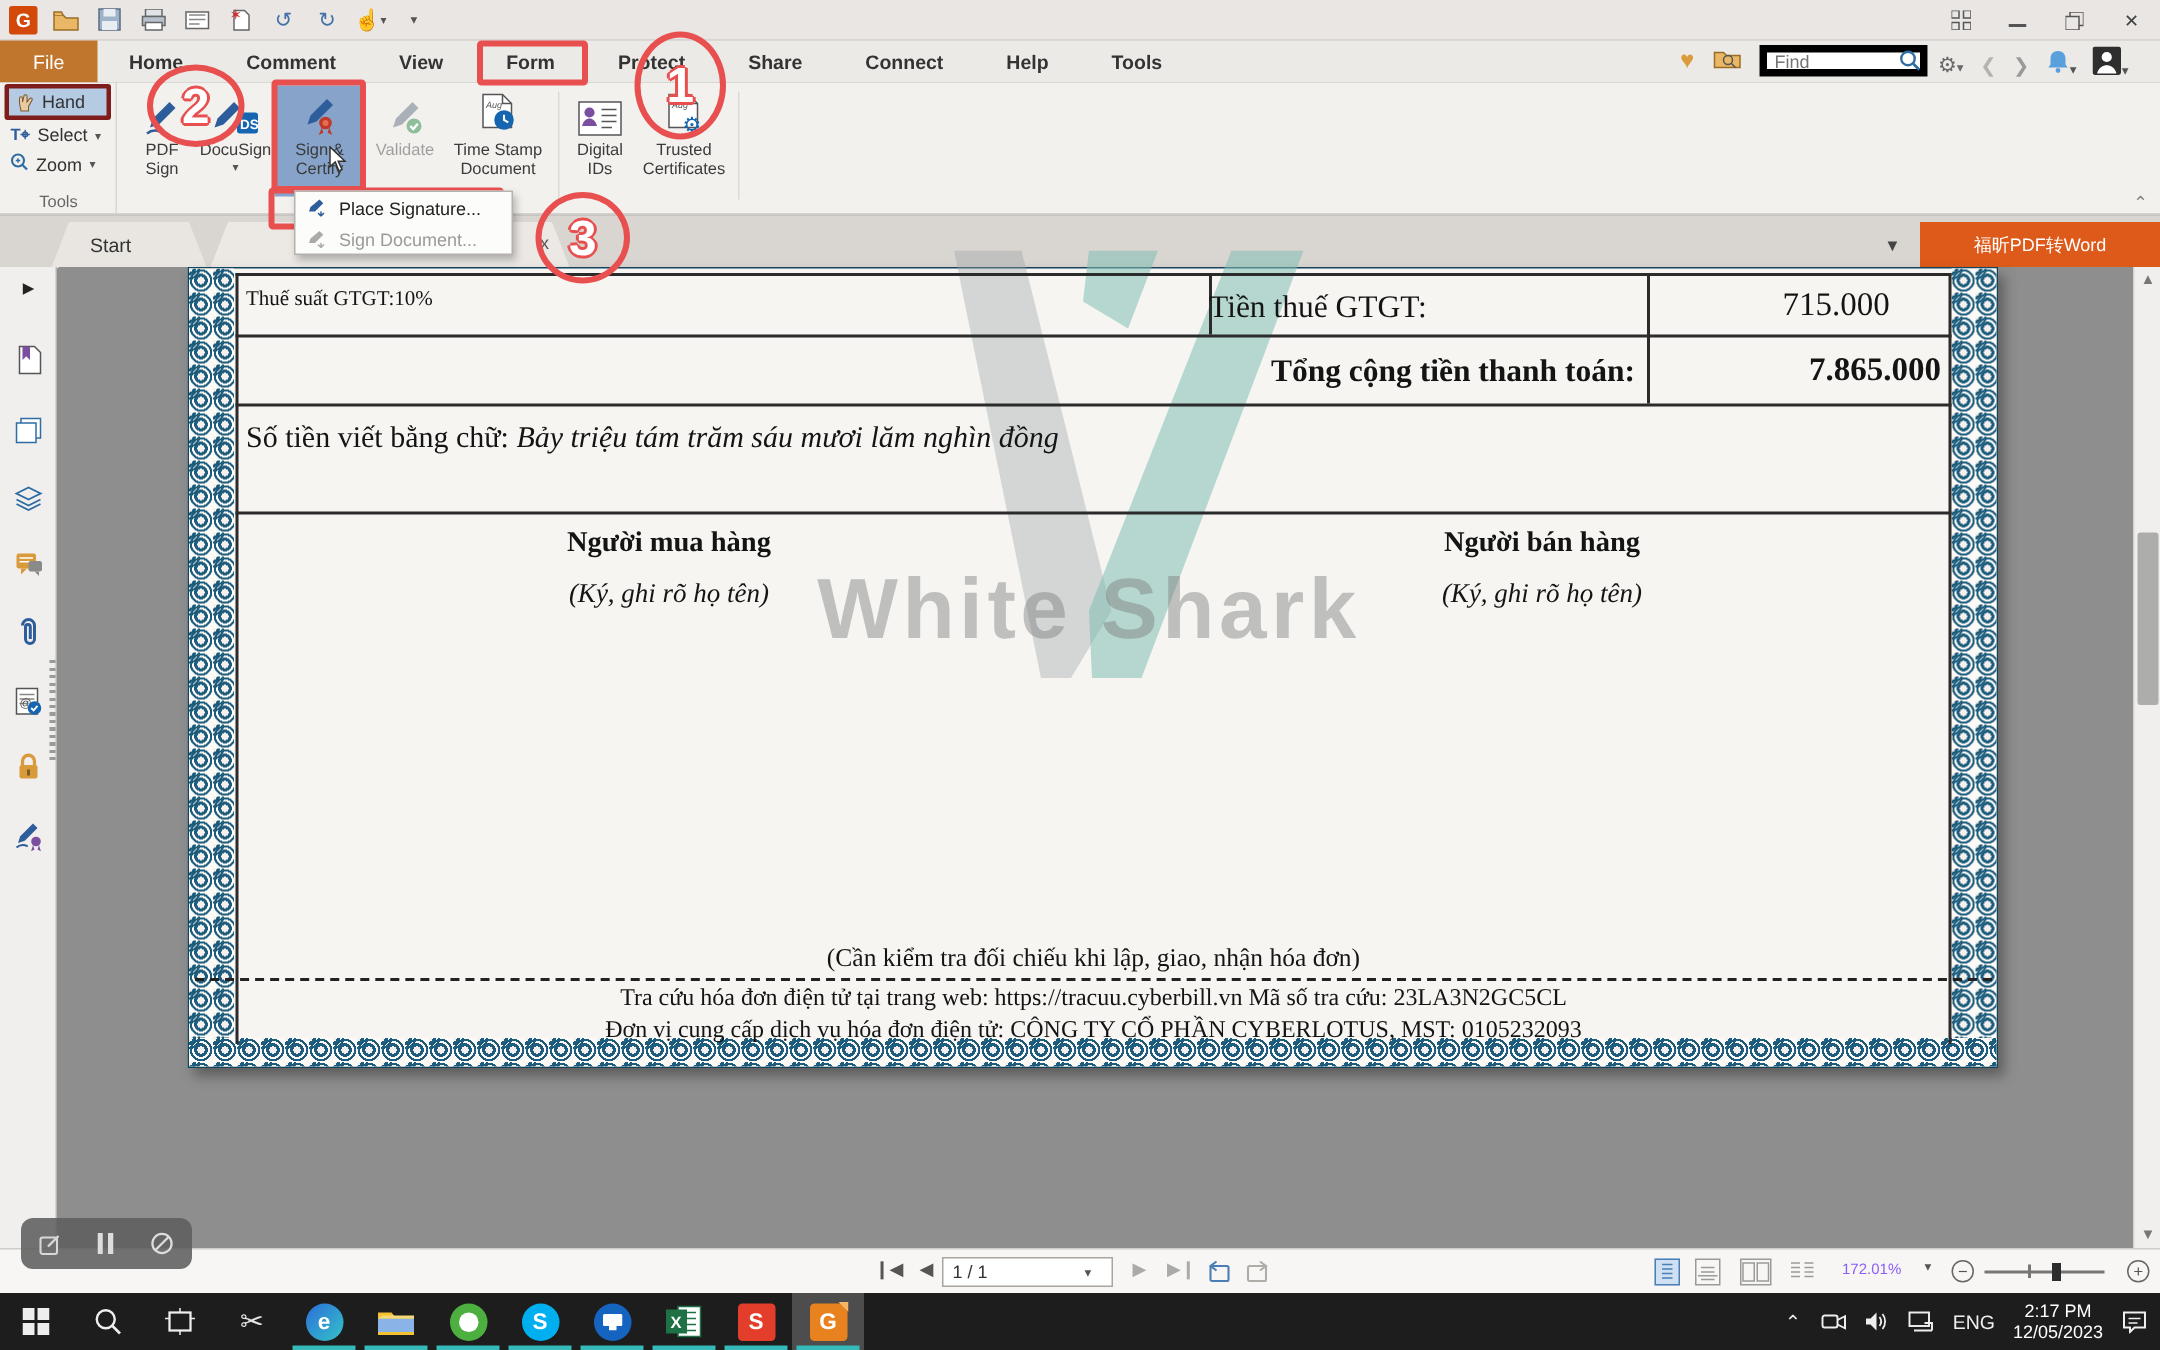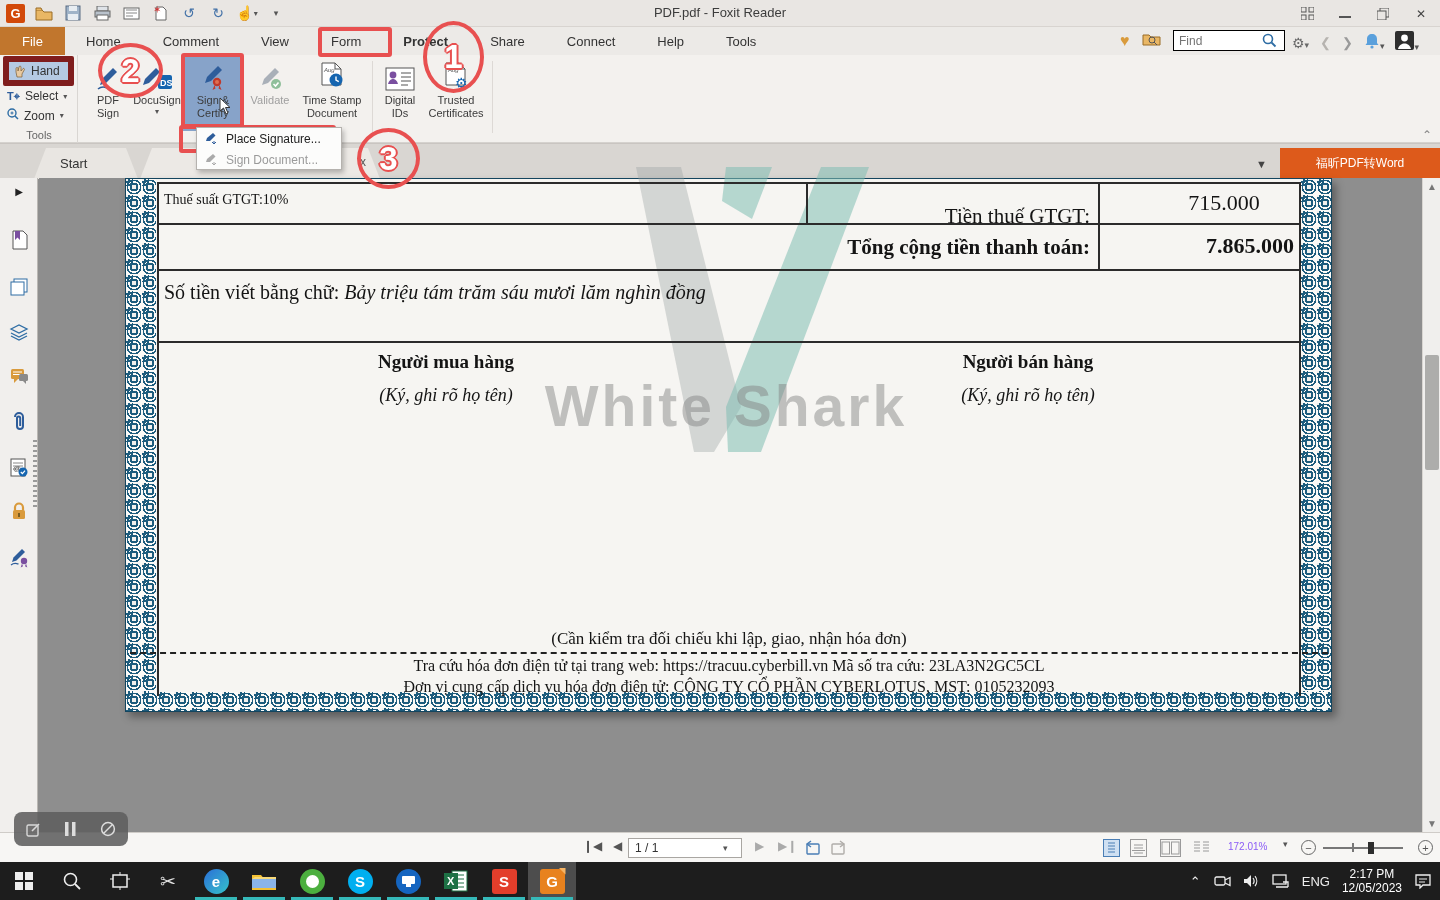--- a/index.html
+++ b/index.html
@@ -14,31 +14,31 @@
   .qat .ic { width:20px; height:20px; display:flex; align-items:center; justify-content:center; font-size:14px; color:#5b6c84; }
   .foxit-logo { width:19px; height:19px; background:#d2490a; color:#fff; font-weight:bold; font-size:13px;
     display:flex; align-items:center; justify-content:center; border-radius:2px; }
   .win-title { position:absolute; left:0; right:0; top:5px; text-align:center; font-size:13px; color:#3c3c3c; }
   .winctl { position:absolute; top:0; right:0; height:27px; display:flex; }
   .winctl .wbtn { width:38px; height:27px; display:flex; align-items:center; justify-content:center; color:#444; font-size:12px; }
 
   
   .menubar { left:0; top:27px; width:1440px; height:28px; background:#eceae7; display:flex; align-items:stretch; }
   .mfile { width:65px; background:#c1762d; color:#fff; font-size:13px; display:flex; align-items:center; justify-content:center; }
-  .mitem { padding:0 21px; font-size:13px; color:#333; display:flex; align-items:center; }
+  .mitem { padding:0 21px; font-size:13px; color:#333; display:flex; align-items:center;font-weight:bold; }
   .tellme { display:flex; align-items:center; gap:7px; margin-left:18px; font-size:13px; color:#444; }
-  .find-wrap { position:absolute; right:155px; top:30px; width:112px; height:21px; background:#fff; border:1px solid #000000; display:flex; align-items:center; }
+  .find-wrap { position:absolute; right:155px; top:30px; width:112px; height:21px; background:#fff; border:5px solid #000000; display:flex; align-items:center; }
   .find-wrap input { border:0; outline:none; width:88px; font-size:12px; padding-left:5px; color:#333; background:transparent; font-family:"Liberation Sans",sans-serif;}
   .mini { font-size:13px; color:#666; }
 
   
   .ribbon { left:0; top:55px; width:1440px; height:88px; background:#f3f1ee; border-bottom:1px solid #d5d2ce; }
   .toolpanel { position:absolute; left:0; top:0; width:78px; height:88px; border-right:1px solid #d9d6d2; }
   .tool-row { display:flex; align-items:center; gap:5px; font-size:12px; color:#333; padding:2px 4px; margin:1px 3px; }
-  .tool-row.sel { background:#b5cae3; border:6px solid #7f1d1d; border-radius:2px; }
+  .tool-row.sel { background:#b5cae3; border:3px solid #7f1d1d; border-radius:2px; }
   .tools-label { position:absolute; left:0; bottom:2px; width:78px; text-align:center; font-size:11px; color:#666; }
   .rbtn { position:absolute; top:2px; height:74px; display:flex; flex-direction:column; align-items:center; }
   .rbtn .rico { height:34px; display:flex; align-items:flex-end; justify-content:center; }
   .rbtn .rlabel { font-size:11px; color:#3b3b3b; text-align:center; line-height:13px; margin-top:3px; }
   .rbtn.disabled .rlabel { color:#9f9f9f; }
   .rbtn.active-blue { background:#87a3c9; }
   .rib-sep { position:absolute; top:6px; width:1px; height:72px; background:#ddd9d5; }
   .collapse-chev { position:absolute; right:8px; top:73px; color:#888; font-size:12px; }
 
   
@@ -155,21 +155,20 @@
         <svg width="15" height="16">
             <path d="M3 2h7l3 3v10H3z" fill="#fff" stroke="#666"></path>
             <text x="0" y="8" font-size="10" fill="#c33">✶</text>
           </svg>
       </div>
       <div class="ic" style="color:#4472a8;">↺</div>
       <div class="ic" style="color:#4472a8;">↻</div>
       <div class="ic" style="color:#44527a;">☝<span style="font-size:8px;color:#555;">▾</span></div>
       <div class="ic" style="font-size:9px;color:#555;">▾<br></div>
     </div>
-    <div class="win-title">PDF.pdf - Foxit Reader</div>
     <div class="winctl">
       <div class="wbtn">
         <svg width="13" height="13">
             <rect x="0" y="0" width="5" height="5" fill="none" stroke="#555"></rect>
             <rect x="8" y="0" width="5" height="5" fill="none" stroke="#555"></rect>
             <rect x="0" y="8" width="5" height="5" fill="none" stroke="#555"></rect>
             <rect x="8" y="8" width="5" height="5" fill="none" stroke="#555"></rect>
           </svg>
       </div>
       <div class="wbtn">
@@ -446,21 +445,21 @@
       <div class="doc-line" style="left:31px; top:44px; width:1144px; height:2px;"></div>
       <div class="doc-line" style="left:31px; top:90px; width:1144px; height:2px;"></div>
       <div class="doc-line" style="left:31px; top:162px; width:1144px; height:2px;"></div>
       <div class="doc-line" style="left:31px;   top:3px; width:2px; height:514px;"></div>
       <div class="doc-line" style="left:1173px; top:3px; width:2px; height:514px;"></div>
       <div class="doc-line" style="left:680px;  top:3px; width:2px; height:41px;"></div>
       <div class="doc-line" style="left:972px;  top:3px; width:2px; height:87px;"></div>
       <div class="dashed-sep" style="left:4px; top:473px; width:1198px;"></div>
 
       <div class="doc-text" style="left:38px; top:13px; font-size:14px;">Thuế suất GTGT:10%</div>
-      <div class="doc-text" style="left:680px; top:13px; width:284px; text-align:right; font-size:21px;margin-top:12px;">Tiền thuế GTGT:</div>
+      <div class="doc-text" style="left:680px; top:13px; width:284px; font-size:21px;">Tiền thuế GTGT:</div>
       <div class="doc-text" style="left:1004px; top:11px; width:188px; text-align:center; font-size:22px;">715.000</div>
 
       <div class="doc-text" style="left:480px; top:56px; width:484px; text-align:right; font-size:21px; font-weight:bold;">Tổng cộng tiền thanh toán:</div>
       <div class="doc-text" style="left:980px; top:54px; width:188px; text-align:right; font-size:22px; font-weight:bold;">7.865.000</div>
 
       <div class="doc-text" style="left:38px; top:102px; font-size:20px;">
         <span>Số tiền viết bằng chữ:</span>
         <span style="font-style:italic;">Bảy triệu tám trăm sáu mươi lăm nghìn đồng</span>
       </div>
 

